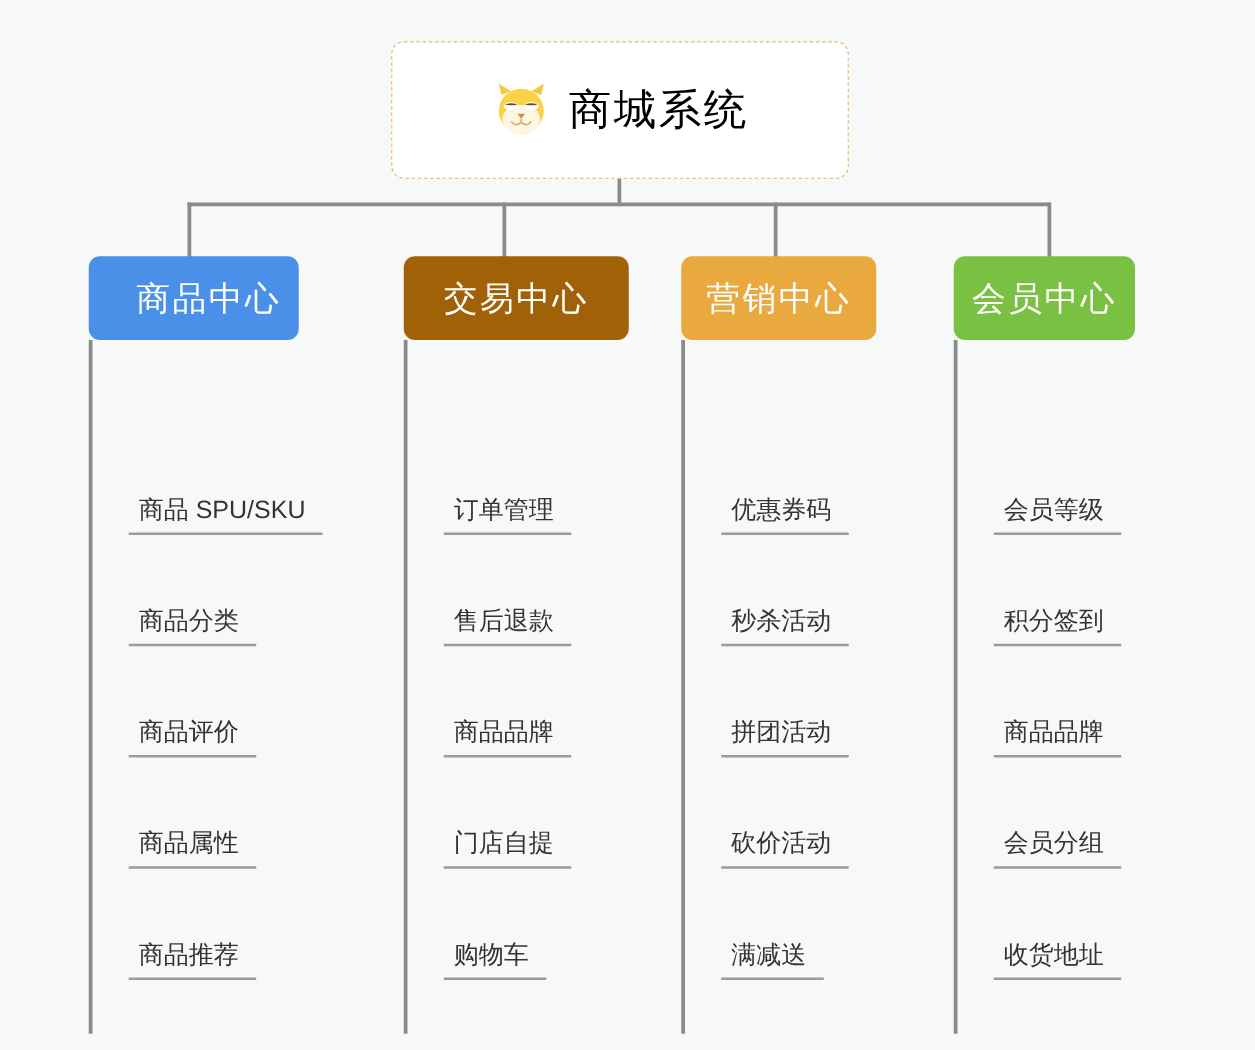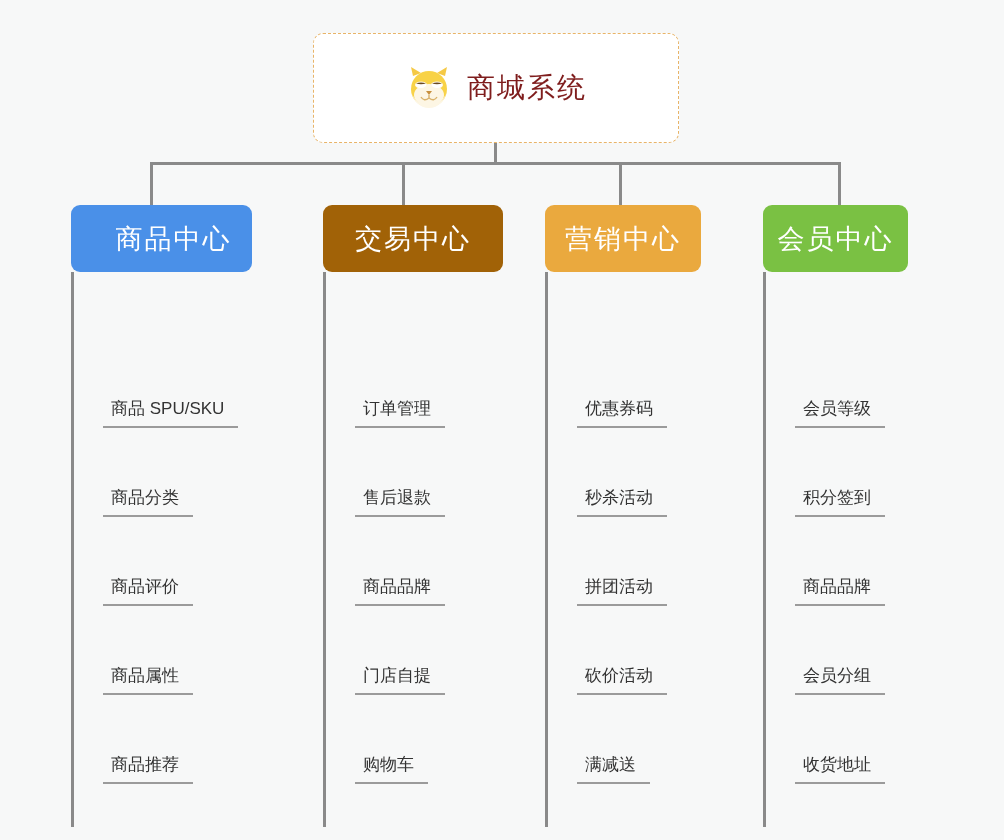--- a/index.html
+++ b/index.html
@@ -41,22 +41,22 @@
   .root-emoji {
     width: 48px;
     height: 48px;
     flex: 0 0 48px;
     position: relative;
     display: block;
   }
   .root-emoji svg { display: block; width: 48px; height: 48px; }
 
   .root-title {
-    font-size: 28px;
-    color: #7f1d1d;
+    font-size: 34px;
+    color: #000000;
     letter-spacing: 2px;
     line-height: 1;
     white-space: nowrap;
   }
 
   
   .conn {
     position: absolute;
     background: #8a8a8a;
   }
@@ -121,33 +121,33 @@
     position: relative;
     height: 89px;
     display: flex;
     align-items: flex-end;
   }
 
   .leaf-inner {
     margin-left: 32px;
     padding: 0 14px 7px 8px;
     border-bottom: 2px solid #9b9b9b;
-    font-size: 17px;
+    font-size: 20px;
     color: #333333;
     line-height: 1.1;
     white-space: nowrap;
   }
 
   
   .col-1 { left: 71px; }
   .col-2 { left: 323px; }
   .col-3 { left: 545px; }
   .col-4 { left: 763px; }
 
-  .pill-1 { width: 181px; padding-left: 24px; }
+  .pill-1 { width: 168px; padding-left: 24px; }
   .pill-2 { width: 180px; }
   .pill-3 { width: 156px; }
   .pill-4 { width: 145px; }
 </style>
 </head>
 <body>
 
 <div id="mindmap">
 
   <div class="root-node">

